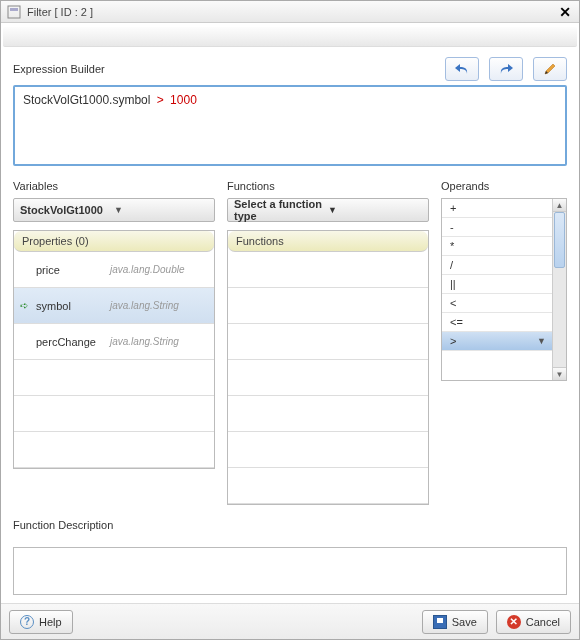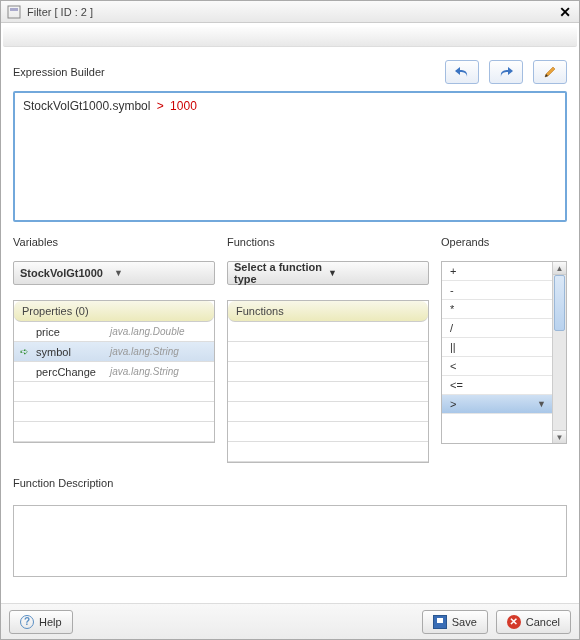--- a/index.html
+++ b/index.html
@@ -13,41 +13,41 @@
   .titlebar .close { font-size: 14px; font-weight: bold; cursor: pointer; color: #000; padding: 0 2px; }
   
   .toolbar-strip { height: 20px; background: linear-gradient(#fdfdfd,#e8e8e8); border-bottom: 1px solid #ddd; margin: 4px 2px 0 2px; border-radius: 2px; }
   
   .body { flex: 1; padding: 10px 12px 8px 12px; display: flex; flex-direction: column; overflow: hidden; }
   
   .toolbar-row { display: flex; align-items: center; height: 30px; margin-bottom: 4px; }
   .toolbar-row .section-label { flex: 1; font-size: 11px; color: #333; }
   .icon-btn { width: 34px; height: 24px; margin-left: 10px; border: 1.5px solid #a3bde0; border-radius: 3px; background: linear-gradient(#fefefe,#e8eef7); display: flex; align-items: center; justify-content: center; cursor: pointer; }
   
-  .expr-box { border: 2px solid #72a8db; border-radius: 2px; padding: 6px 8px; height: 131px; font-size: 12px; }
+  .expr-box { border: 2px solid #72a8db; border-radius: 2px; padding: 6px 8px; height: 116px; font-size: 12px; }
   .expr-box .expr-main { color: #333; }
   .expr-box .op { color: #c00; margin: 0 3px; }
   .expr-box .val { color: #c00; }
   
   .three-col { display: flex; margin-top: 14px; gap: 12px; }
-  .col { display: flex; flex-direction: column; gap: 7px; }
+  .col { display: flex; flex-direction: column; }
   .col-vars { width: 202px; }
   .col-funcs { width: 202px; }
   .col-ops { flex: 1; }
   .col-label { font-size: 11px; margin-bottom: 6px; }
   
   .dropdown { height: 24px; border: 1px solid #b5b5b5; background: linear-gradient(#fbfbfb,#e2e2e2); border-radius: 2px; display: flex; align-items: center; padding: 8px 6px; cursor: pointer; margin-bottom: 8px; }
   .dropdown span { flex: 1; font-weight: bold; font-size: 11px; color: #333; }
   .dropdown .arrow { font-size: 9px; color: #555; }
   .dropdown.light span { font-weight: bold; color: #333; }
   
   .grid { border: 1px solid #bbb; }
   .grid-header { background: linear-gradient(#f8f7e8,#eceabb); border-bottom: 1px solid #ccc; padding: 4px 8px; font-size: 11px; color: #444; border-radius: 7px; }
   .grid-body { }
-  .grid-row { border-bottom: 1px solid #ddd; padding: 3px 6px; height: 20px; display: flex; align-items: center; font-size: 11px; cursor: pointer; }
+  .grid-row { border-bottom: 1px solid #ddd; padding: 3px 6px; height: 36px; display: flex; align-items: center; font-size: 11px; cursor: pointer; }
   .grid-row.selected { background: linear-gradient(#e0ebf7,#d0dff0); }
   .row-arrow { width: 16px; color: #2a8a2a; font-size: 10px; }
   .row-name { width: 74px; color: #333; }
   .row-type { color: #999; font-style: italic; font-size: 10px; text-align: center; }
   .grid-row.empty { cursor: default; }
   
   .ops-box { border: 1px solid #bbb; position: relative; height: 183px; display: flex; }
   .ops-list { flex: 1; overflow: hidden; }
   .op-row { height: 19px; border-bottom: 1px solid #e5e5e5; padding: 2px 8px; font-size: 11px; display: flex; align-items: center; cursor: pointer; }
   .op-row.selected { background: linear-gradient(#cfe0f3,#a9c7e8); position: relative; }

